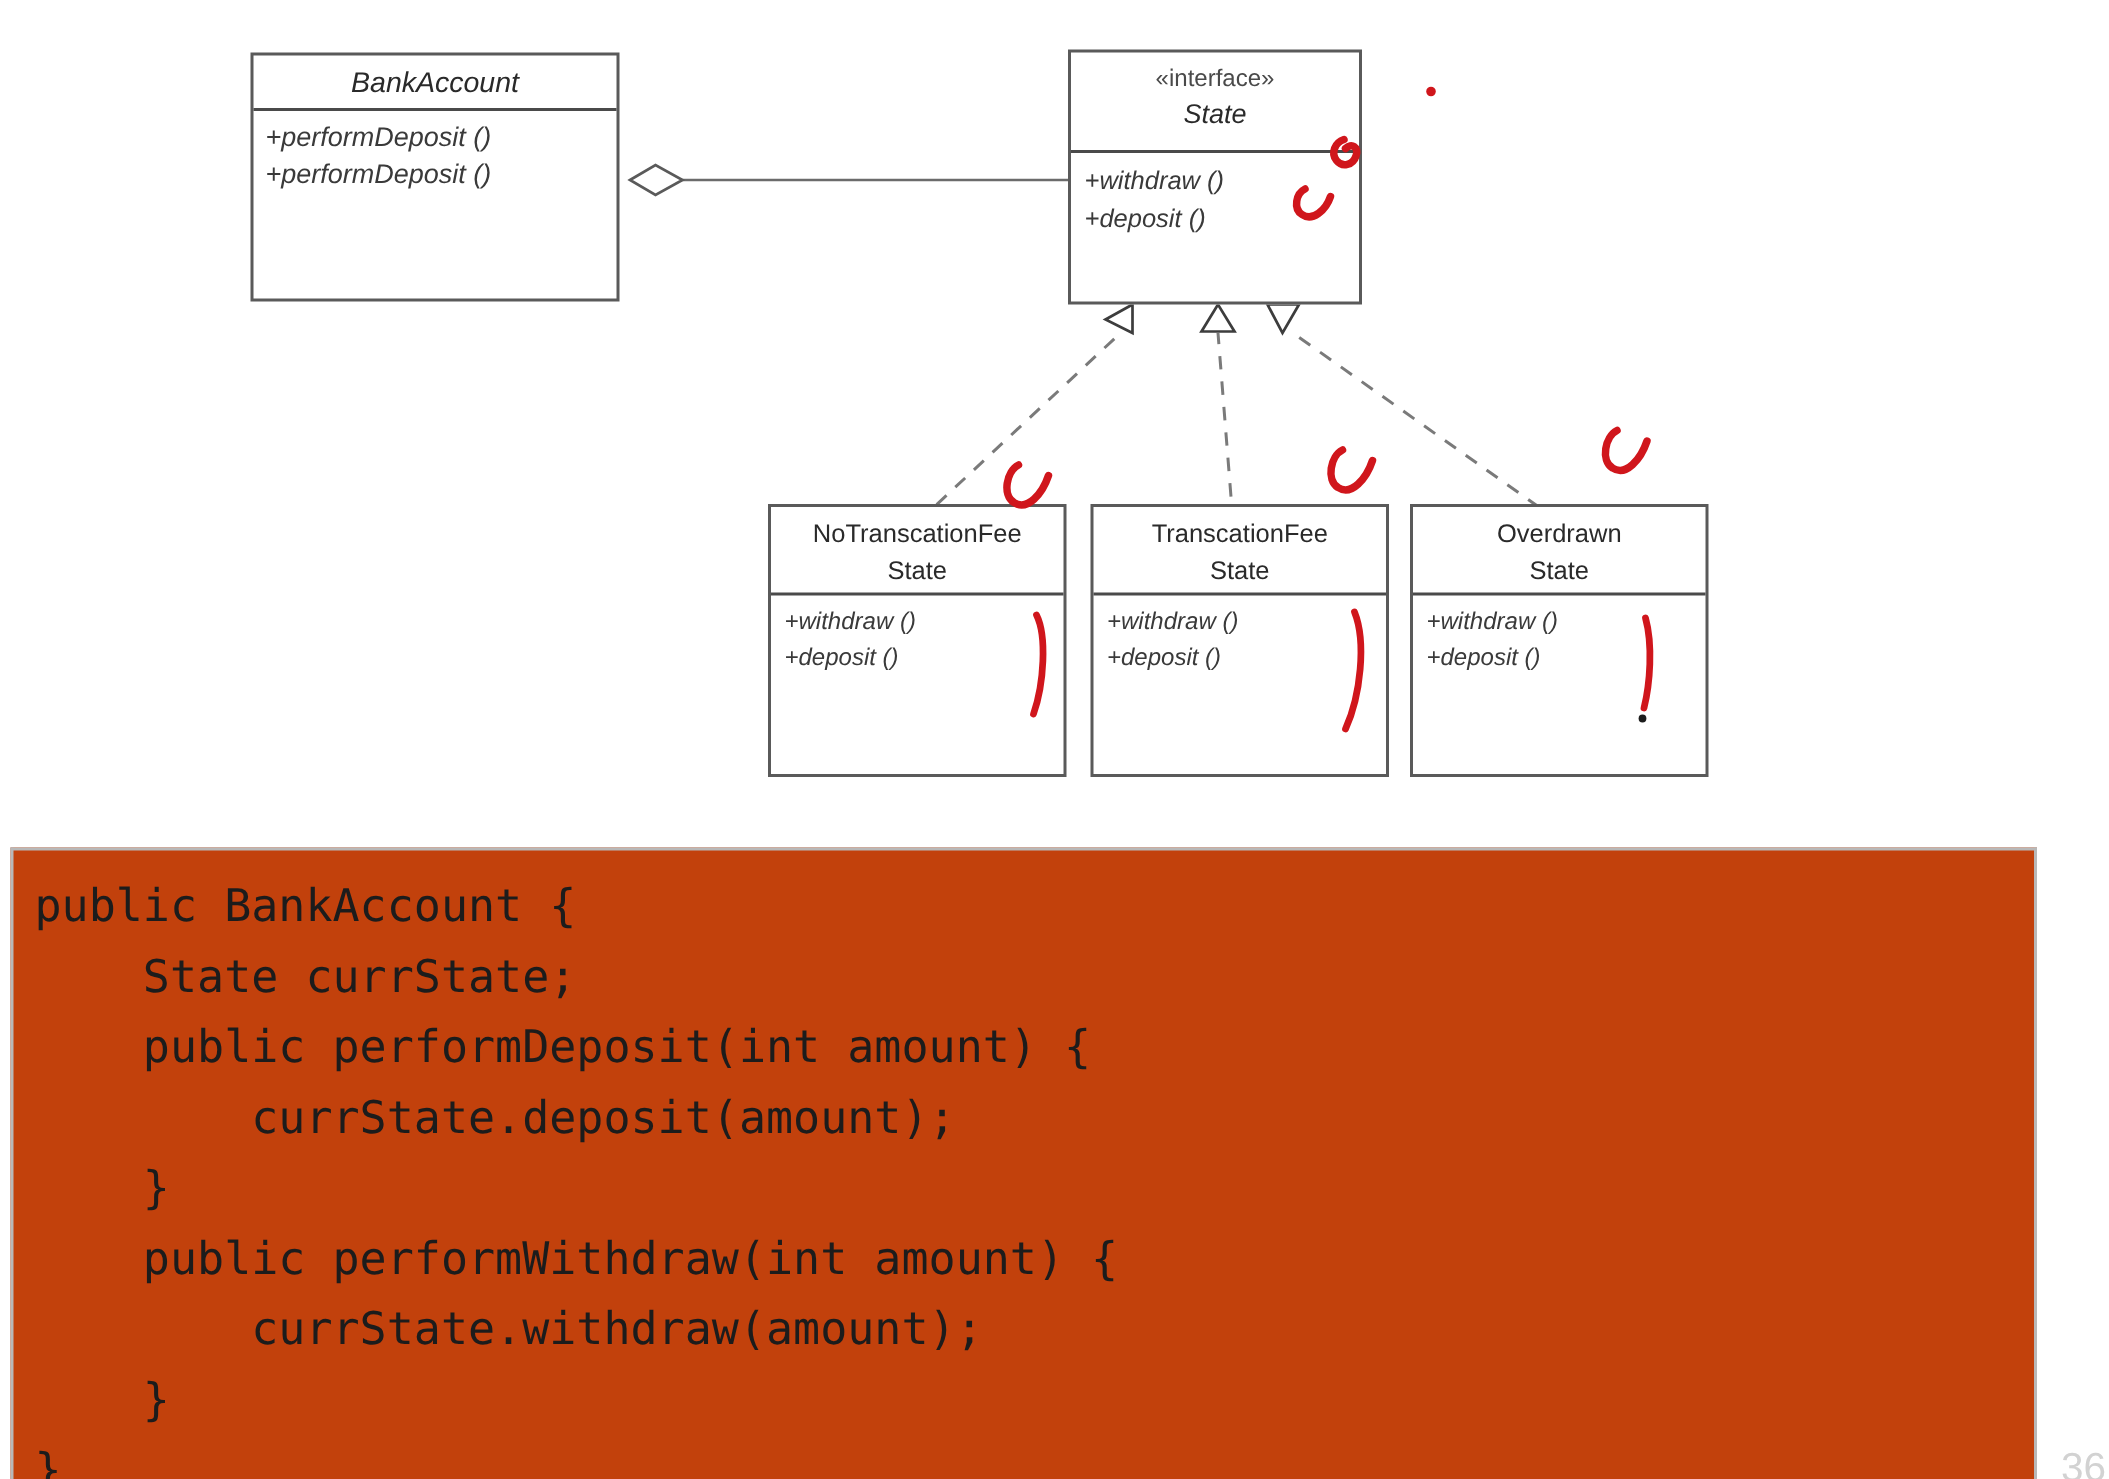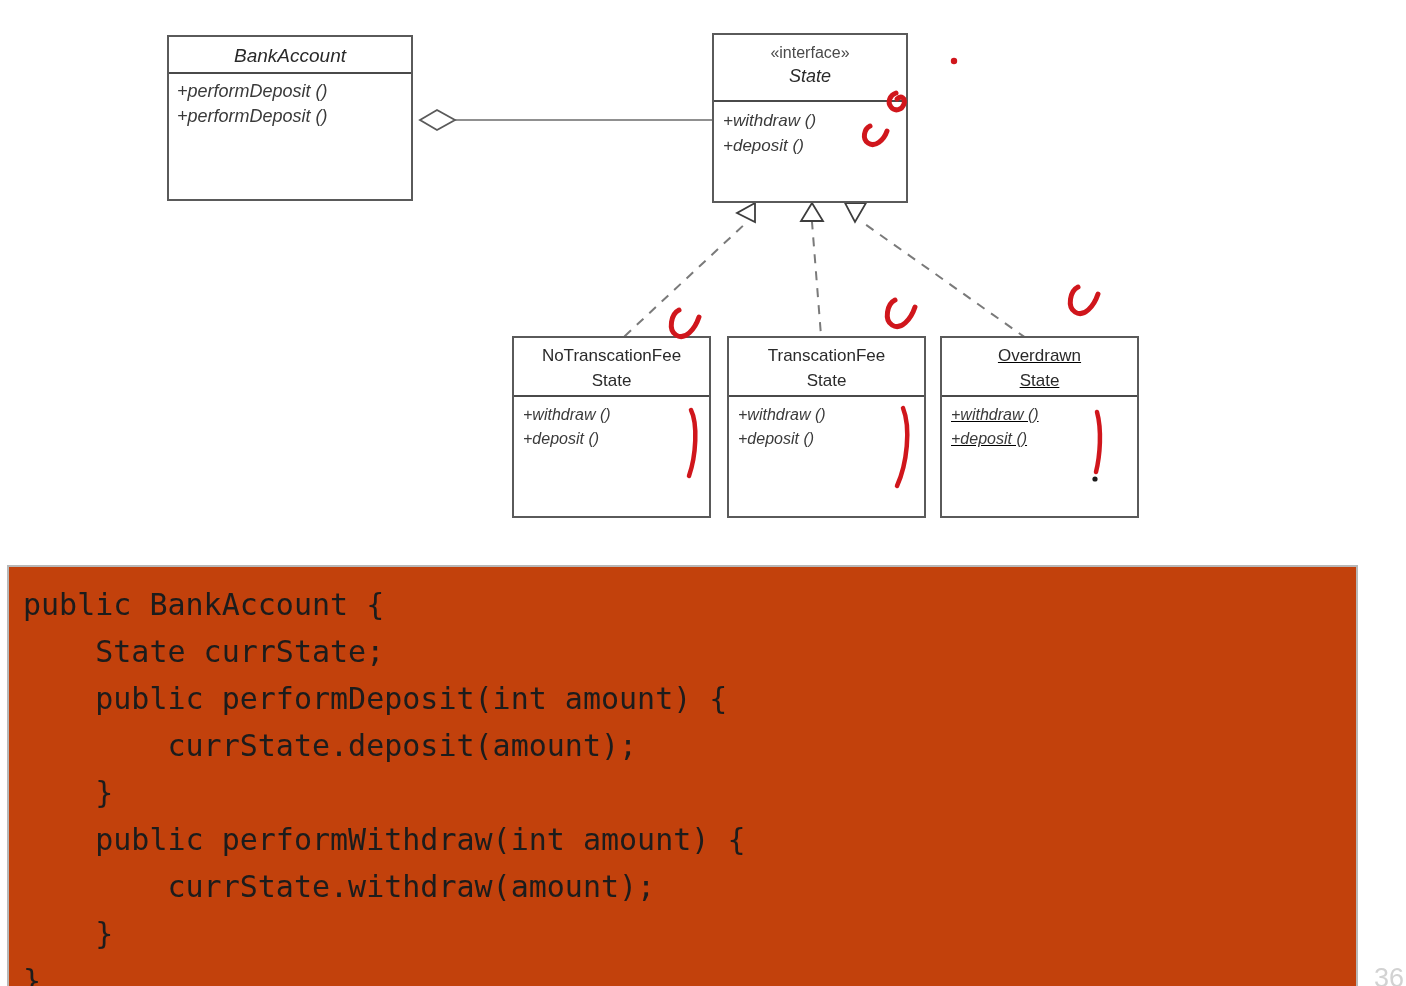--- a/index.html
+++ b/index.html
@@ -81,21 +81,21 @@
   }
   #box-state .uml-title .stereo { font-size: 16px; line-height: 23px; }
   #box-state .uml-title .cname  { font-size: 18px; line-height: 24px; }
   #box-state .uml-members { padding: 6px 0 0 9px; }
   #box-state .member { font-size: 17px; line-height: 25px; }
 
   
   .box-sub { top: 336px; width: 199px; height: 182px; }
   #box-notranscationfee { left: 512px; }
   #box-transcationfee   { left: 727px; }
-  #box-overdrawn        { left: 940px; text-decoration: underline; }
+  #box-overdrawn        { left: 940px; }
   .box-sub .uml-title {
     height: 59px; padding-top: 5px; font-size: 17px;
   }
   .box-sub .uml-title .cname-plain { font-size: 17px; line-height: 25px; }
   .box-sub .uml-members { padding: 6px 0 0 9px; }
   .box-sub .member { font-size: 16px; line-height: 24px; }
 
   
   #ink-svg {
     position: absolute;

